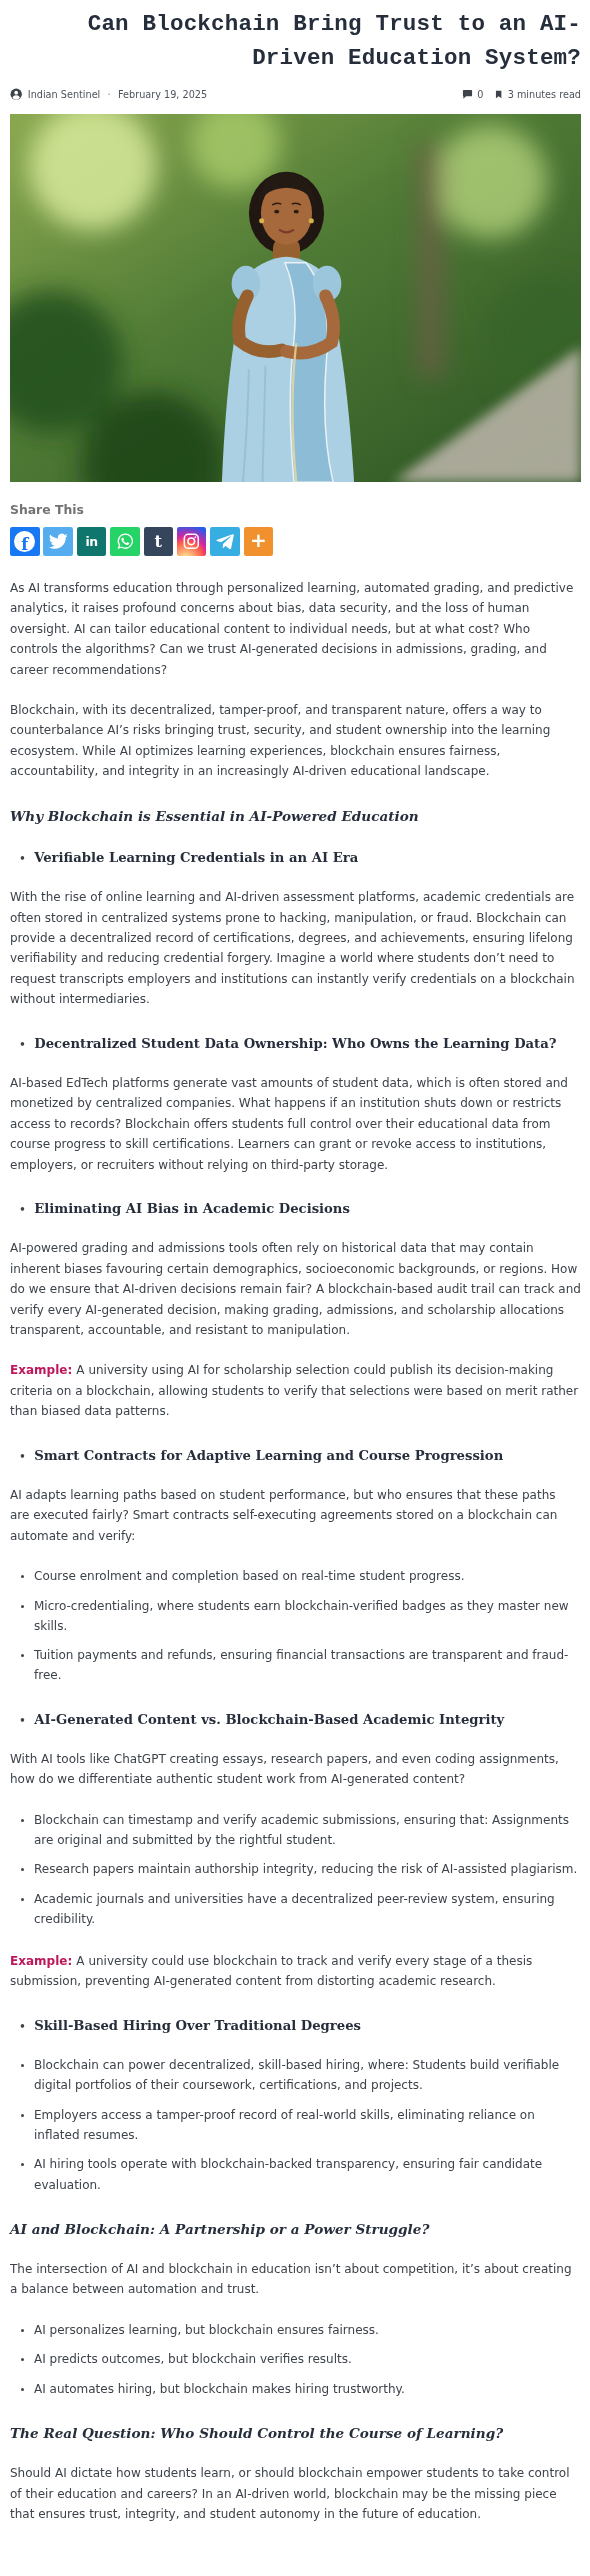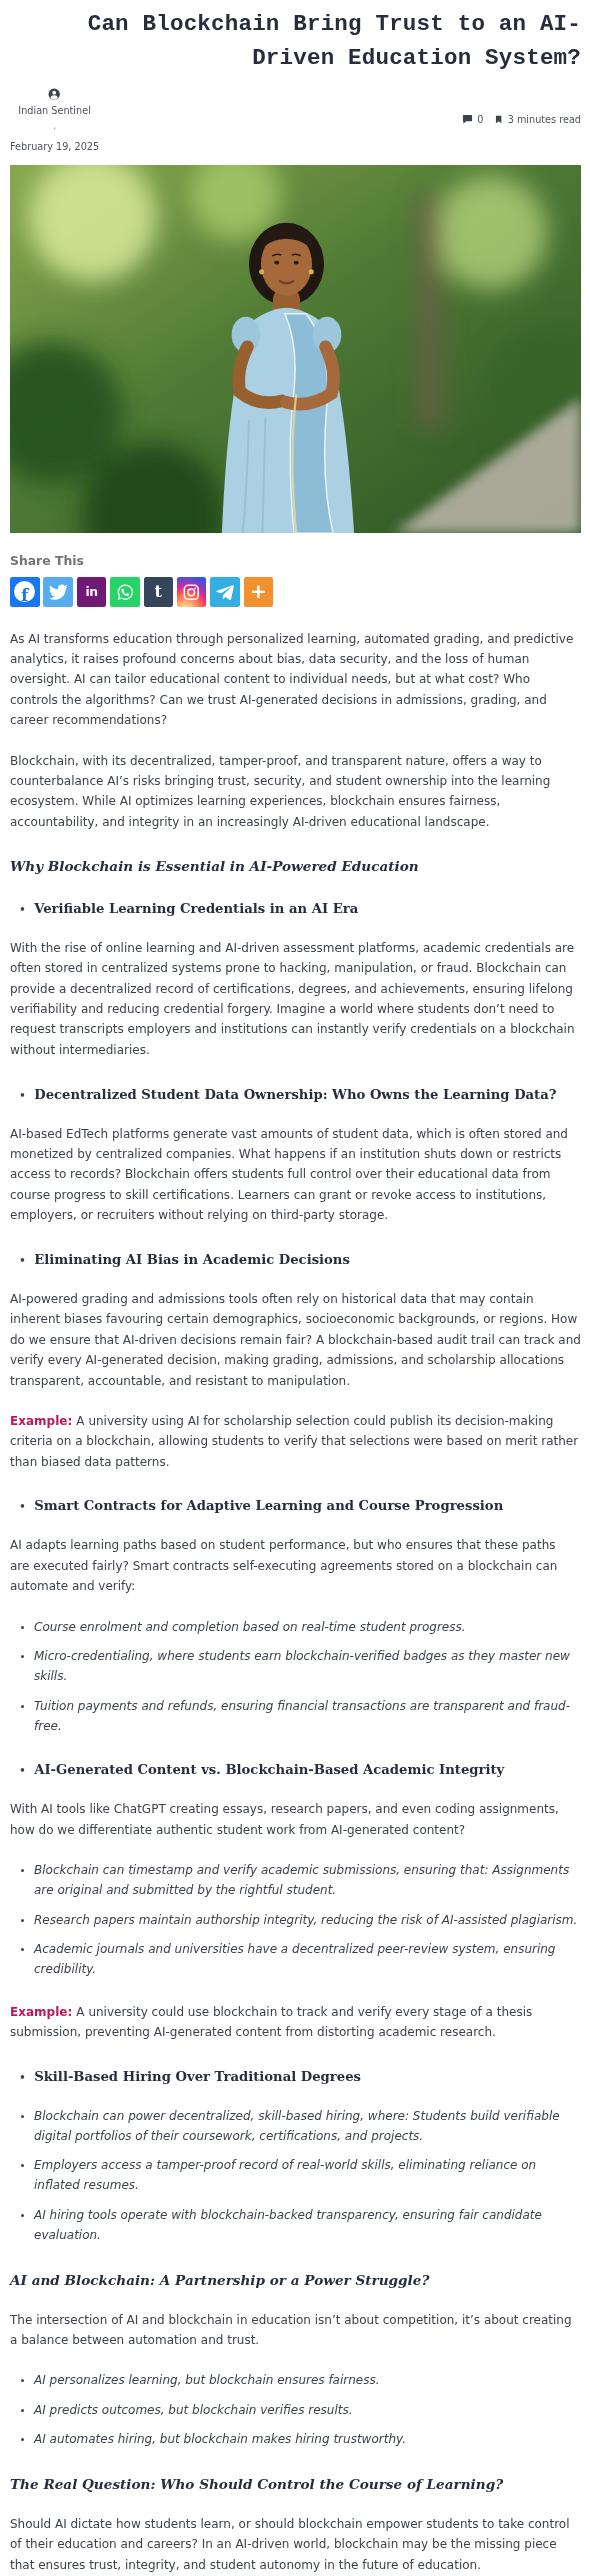--- a/index.html
+++ b/index.html
@@ -3,21 +3,21 @@
 <meta charset="utf-8">
 <style>
   html,body{margin:0;padding:0;background:#ffffff;}
   body{width:591px;font-family:"DejaVu Sans",sans-serif;color:#3d434b;}
   .wrap{padding:4.7px 10px 23px;}
 
   h1.title{font-family:Liberation Mono, monospace;font-weight:700;font-size:22.5px;line-height:1.5;
     color:#262e3c;margin:3.1px 0 12.4px;letter-spacing:0.2px;text-align:right;}
 
   .meta{display:flex;justify-content:space-between;align-items:center;font-size:9.7px;color:#4d535b;}
-  .meta-left{display:flex;align-items:center;gap:5.4px;flex-direction:column;}
+  .meta-left{display:flex;align-items:center;gap:5.4px;}
   .meta-right{display:flex;align-items:center;gap:11px;}
   .meta-item{display:flex;align-items:center;gap:3.9px;}
   .meta svg{display:block;}
   .sep-dot{color:#9aa0a7;font-size:11.7px;padding:0 1.6px;}
 
   .hero{margin:12.4px 0 0;}
   .hero svg{display:block;width:100%;height:auto;}
 
   .share-label{font-size:12.4px;font-weight:700;color:#737373;margin:20px 0 9.3px;}
   .share-row{display:flex;gap:3.9px;}
@@ -32,21 +32,21 @@
   .glyph-t{font-weight:700;font-size:16.3px;font-family:"DejaVu Serif",serif;}
   .glyph-plus{font-weight:700;font-size:20px;line-height:1;padding-bottom:1.6px;}
 
   article{margin-top:22px;}
   article p{font-size:12px;line-height:1.7;margin:0 0 20px;}
   article h3{font-family:"DejaVu Serif",serif;font-size:13.6px;color:#262e3c;margin:26.4px 0 22px;font-weight:700;font-style:italic;}
   article > :first-child{margin-top:13px;}
   .hb{display:flex;gap:8.5px;align-items:baseline;padding-left:9.3px;margin:26.4px 0 22px;
     font-family:"DejaVu Serif",serif;font-weight:700;font-size:13.2px;color:#262e3c;}
   .hb-dot{font-size:10px;font-family:"DejaVu Sans",sans-serif;color:#3d434b;}
-  article ul{margin:0 0 22px;padding-left:24px;list-style:disc;font-style:italic;}
+  article ul{margin:0 0 22px;padding-left:24px;list-style:disc;}
   article li{font-size:12px;line-height:1.68;margin-bottom:9.3px;}
   article li::marker{color:#3d434b;font-size:9.3px;}
   article strong{color:#be185d;}
 </style>
 </head>
 <body>
 
 <div class="wrap">
 
   <h1 class="title">Can Blockchain Bring Trust to an AI-Driven Education System?</h1>
@@ -142,21 +142,21 @@
         <span class="fb-f">f</span>
       </span>
     </a>
     <a class="tile" title="Twitter" style="background: rgb(85, 172, 238);">
       <span>
         <svg width="18.6" height="18.6" viewBox="0 0 24 24" fill="#ffffff">
           <path d="M23.95 4.57c-.88.39-1.83.65-2.82.77a4.93 4.93 0 0 0 2.16-2.72c-.95.56-2 .96-3.13 1.18A4.92 4.92 0 0 0 11.7 8.28 13.97 13.97 0 0 1 1.64 3.16a4.92 4.92 0 0 0 1.52 6.57 4.9 4.9 0 0 1-2.23-.62v.06a4.92 4.92 0 0 0 3.95 4.83 4.96 4.96 0 0 1-2.21.08 4.93 4.93 0 0 0 4.6 3.42A9.87 9.87 0 0 1 0 19.54a13.94 13.94 0 0 0 7.55 2.21c9.05 0 14-7.5 14-13.99l-.02-.63a9.94 9.94 0 0 0 2.42-2.56z"></path>
         </svg>
       </span>
     </a>
-    <a class="tile" title="LinkedIn" style="background: #701a75;">
+    <a class="tile" title="LinkedIn" style="background: #0f766e;">
       <span class="glyph-in">in</span>
     </a>
     <a class="tile" title="WhatsApp" style="background: rgb(37, 211, 102);">
       <span>
         <svg width="18.6" height="18.6" viewBox="0 0 24 24" fill="#ffffff">
           <path d="M12.04 2a9.9 9.9 0 0 0-8.41 15.2L2 22l4.96-1.63A9.9 9.9 0 1 0 12.04 2zm0 18.1a8.2 8.2 0 0 1-4.18-1.15l-.3-.18-2.95.97.97-2.87-.2-.3a8.2 8.2 0 1 1 6.66 3.53zm4.5-6.14c-.24-.12-1.46-.72-1.68-.8-.23-.08-.4-.12-.56.12-.17.25-.64.8-.79.97-.14.16-.29.18-.53.06a6.7 6.7 0 0 1-3.36-2.94c-.25-.43.25-.4.73-1.34.08-.16.04-.3-.02-.43-.06-.12-.56-1.34-.77-1.84-.2-.48-.4-.42-.56-.43h-.48c-.16 0-.43.06-.66.3-.22.25-.86.85-.86 2.07 0 1.22.89 2.4 1.01 2.56.12.17 1.75 2.67 4.23 3.74 1.58.69 2.2.74 3 .63.47-.07 1.46-.6 1.66-1.18.2-.57.2-1.06.15-1.17-.06-.1-.22-.17-.47-.3z"></path>
         </svg>
       </span>
     </a>
     <a class="tile" title="Tumblr" style="background: rgb(53, 70, 92);">

